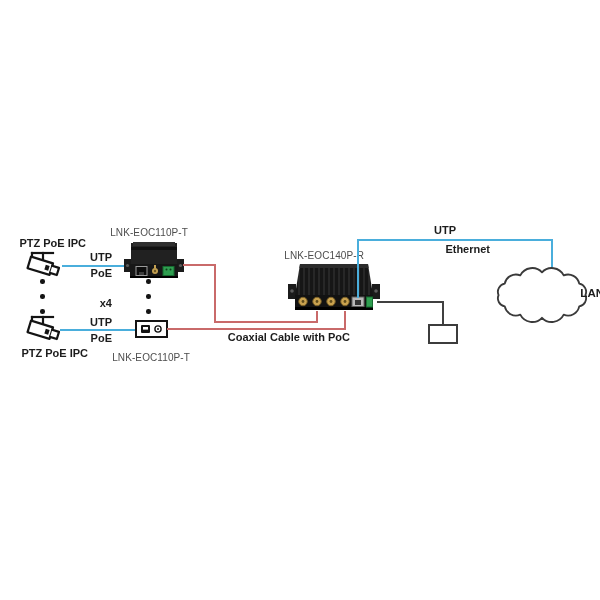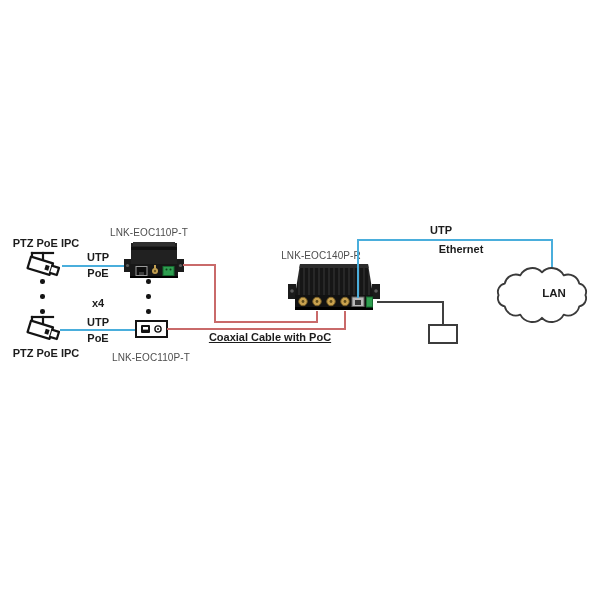--- a/index.html
+++ b/index.html
@@ -1,30 +1,30 @@
 <!DOCTYPE html>
 <html><head>
 <meta charset="utf-8">
 <style>
   html,body{margin:0;padding:0;background:#fff;}
   .canvas{
     position:relative;width:600px;height:600px;background:#fff;overflow:hidden;
     font-family:"Liberation Sans",sans-serif;color:#1c1c1c;
   }
-  .lbl{position:absolute;text-align:center;font-size:11px;line-height:12px;white-space:nowrap;}
+  .lbl{position:absolute;text-align:right;font-size:11px;line-height:12px;white-space:nowrap;}
   .bold{font-weight:bold;color:#1c1c1c;}
   .devlbl{font-weight:normal;color:#4d4d4d;font-size:10px;letter-spacing:0.1px;}
   .hline,.vline{position:absolute;}
   .hline{height:2px;}
   .vline{width:2px;}
   .dot{position:absolute;width:4.5px;height:4.5px;border-radius:50%;background:#141414;}
   .icon{position:absolute;}
   .whitebox{position:absolute;border:2px solid #141414;background:#fff;box-sizing:border-box;}
   .pwrbox{position:absolute;border:2px solid #3c3c3c;background:#fff;box-sizing:border-box;}
-  .two-line{line-height:13px;text-decoration:underline;}
+  .two-line{line-height:13px;}
 </style>
 </head>
 <body>
 
 <div class="canvas">
 
   <div class="lbl bold" style="left:6px;top:237px;width:80px">PTZ PoE IPC</div>
 
   <svg class="icon" style="left:25px;top:250px" width="38" height="32" viewBox="0 0 38 32">
     <g fill="none" stroke="#141414" stroke-width="2.2" stroke-linejoin="round" stroke-linecap="square">

